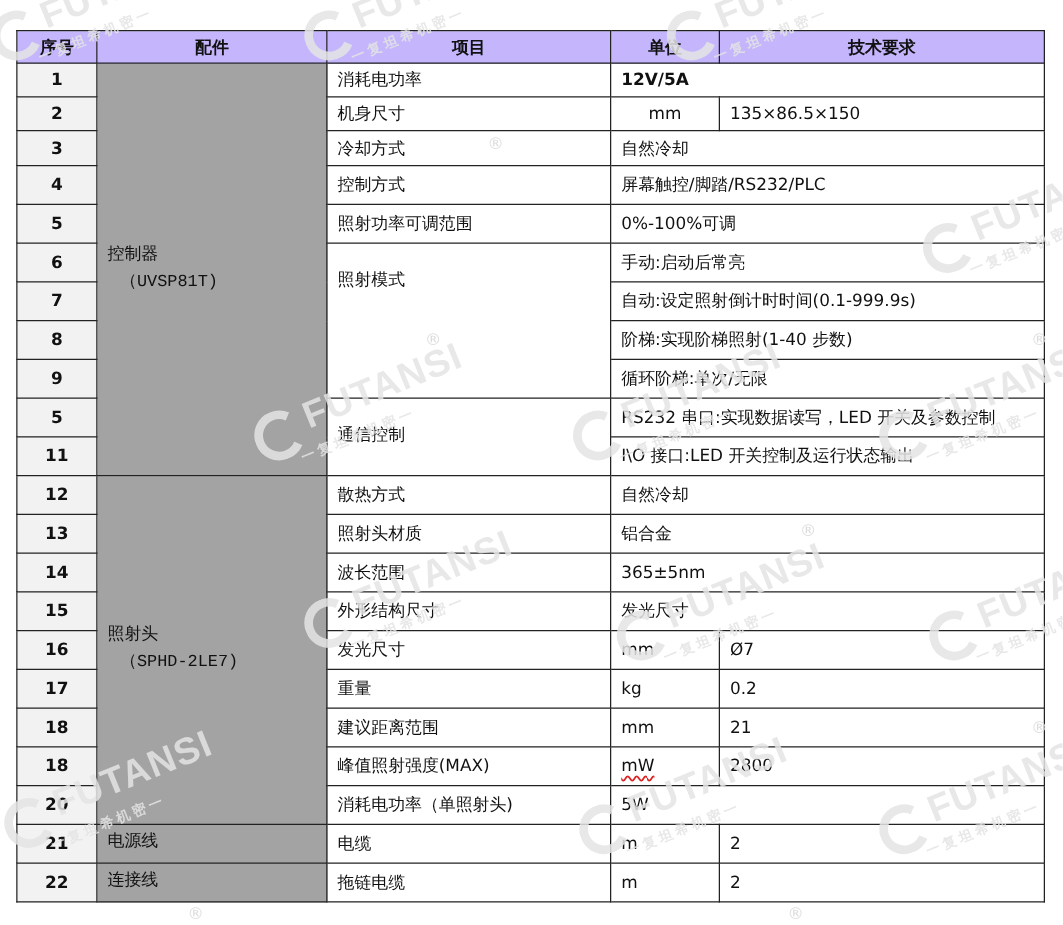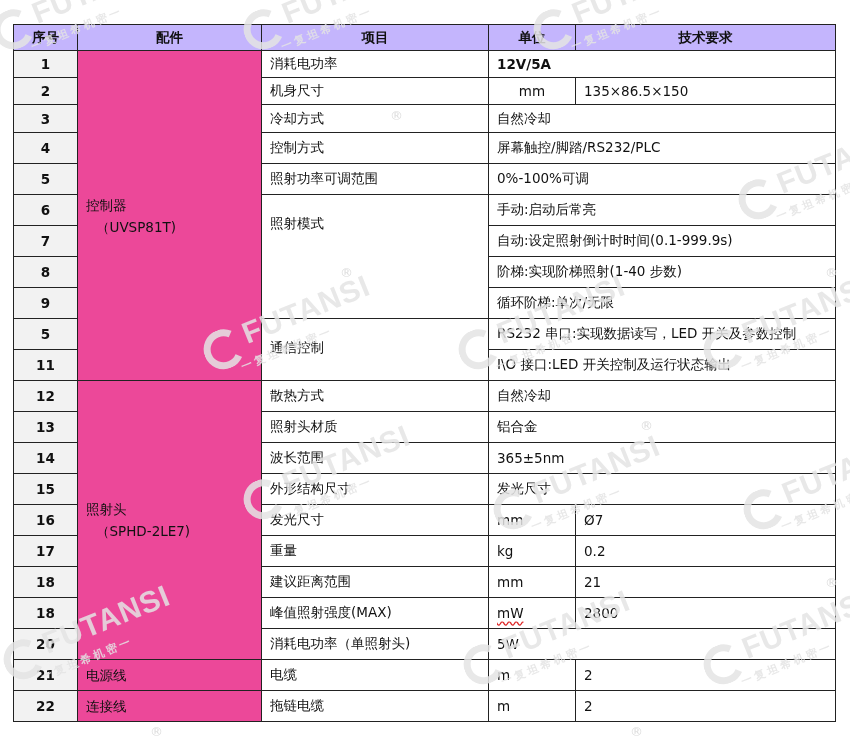--- a/index.html
+++ b/index.html
@@ -15,21 +15,21 @@
               border-right-color: transparent; vertical-align: middle; margin-right: 4px; }
   .reg { position: absolute; color: #dcdcdc; font-size: 13px; pointer-events: none; z-index: 3; }
 
   table.spec {
     position: absolute; left: 13px; top: 24px; border-collapse: collapse; table-layout: fixed;
     width: 822px; font-size: 13.5px; z-index: 1;
   }
   table.spec td, table.spec th { border: 1.3px solid #222; padding: 0 8px; vertical-align: middle; }
   table.spec th { background: #c4b5fd; font-weight: bold; text-align: center; height: 25px; }
   td.no { background: #f2f2f2; font-weight: bold; text-align: center; }
-  td.part { background: #ec4899; vertical-align: middle; padding-left: 8px; line-height: 22px; }
+  td.part { background: #a3a3a3; vertical-align: middle; padding-left: 8px; line-height: 22px; font-family: Liberation Mono, monospace; }
   td.item { vertical-align: middle; }
   td.item.top { vertical-align: top; padding-top: 20px; }
   td.bold { font-weight: bold; }
   td.unit-c { text-align: center; }
   .part-model { padding-left: 10px; display: block; }
   .squiggle { text-decoration: underline wavy #d22; text-underline-offset: 3px; }
   tr.r { height: 31px; }
   tr.r1, tr.r2 { height: 27px; }
   tr.r3 { height: 28px; }
 </style>

